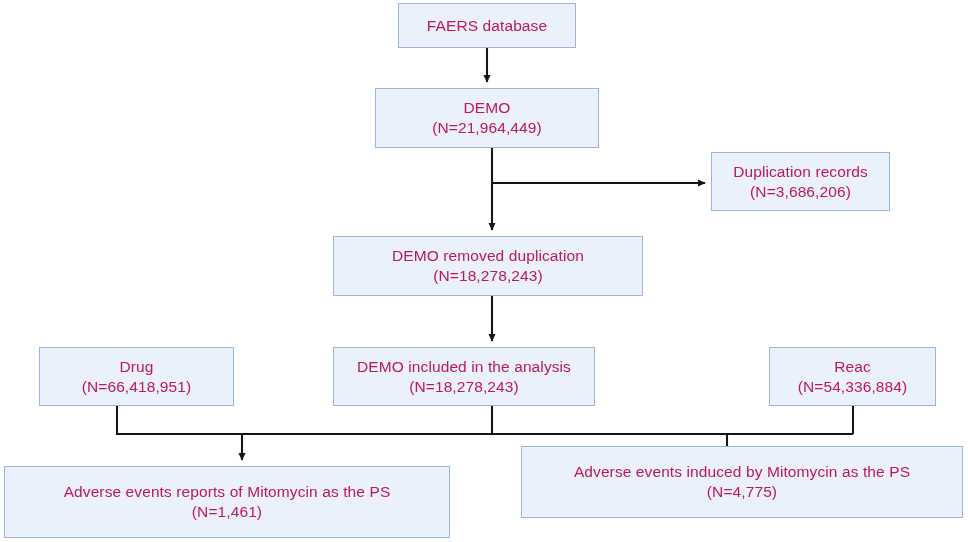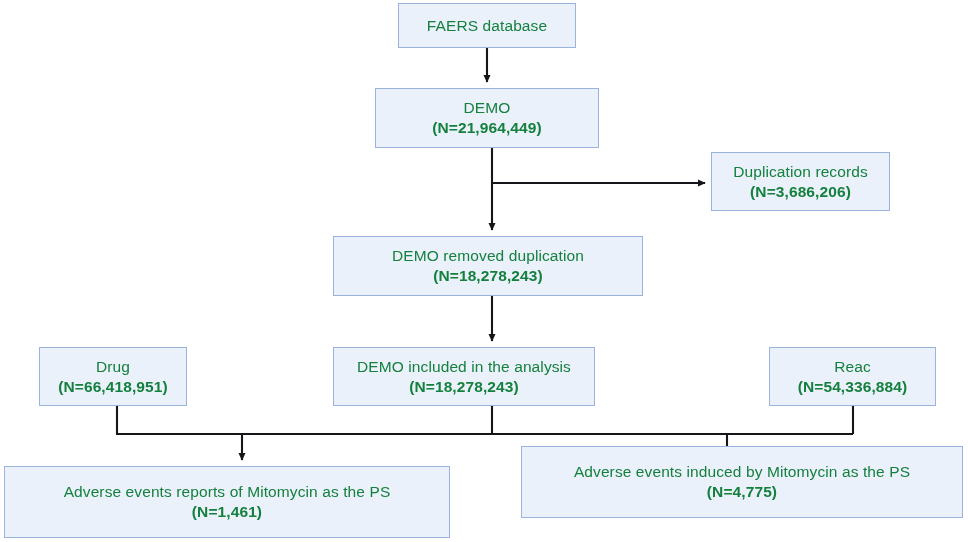--- a/index.html
+++ b/index.html
@@ -27,24 +27,24 @@
     background: #eaf1fb;
     border: 1.6px solid #9cb4dc;
     display: flex;
     flex-direction: column;
     align-items: center;
     justify-content: center;
     text-align: center;
     font-size: 15.5px;
     line-height: 1.28;
     letter-spacing: 0.1px;
-    color: #15803d;
+    color: #be185d;
     z-index: 2;
   }
-  .node .line2 { display: block; font-weight: bold; }
+  .node .line2 { display: block; }
   svg.connectors {
     position: absolute;
     left: 0; top: 0;
     width: 968px;
     height: 542px;
     z-index: 1;
     pointer-events: none;
   }
   .conn { stroke: #14161a; stroke-width: 2.1px; fill: none; }
   .arrowhead { fill: #14161a; }
@@ -92,21 +92,21 @@
   <div class="node" style="left:711px; top:152px; width:179px; height:59px;">
     <span>Duplication records</span>
     <span class="line2">(N=3,686,206)</span>
   </div>
 
   <div class="node" style="left:333px; top:236px; width:310px; height:60px;">
     <span>DEMO removed duplication</span>
     <span class="line2">(N=18,278,243)</span>
   </div>
 
-  <div class="node" style="left:39px; top:347px; width:148px; height:59px;">
+  <div class="node" style="left:39px; top:347px; width:195px; height:59px;">
     <span>Drug</span>
     <span class="line2">(N=66,418,951)</span>
   </div>
 
   <div class="node" style="left:333px; top:347px; width:262px; height:59px;">
     <span>DEMO included in the analysis</span>
     <span class="line2">(N=18,278,243)</span>
   </div>
 
   <div class="node" style="left:769px; top:347px; width:167px; height:59px;">

